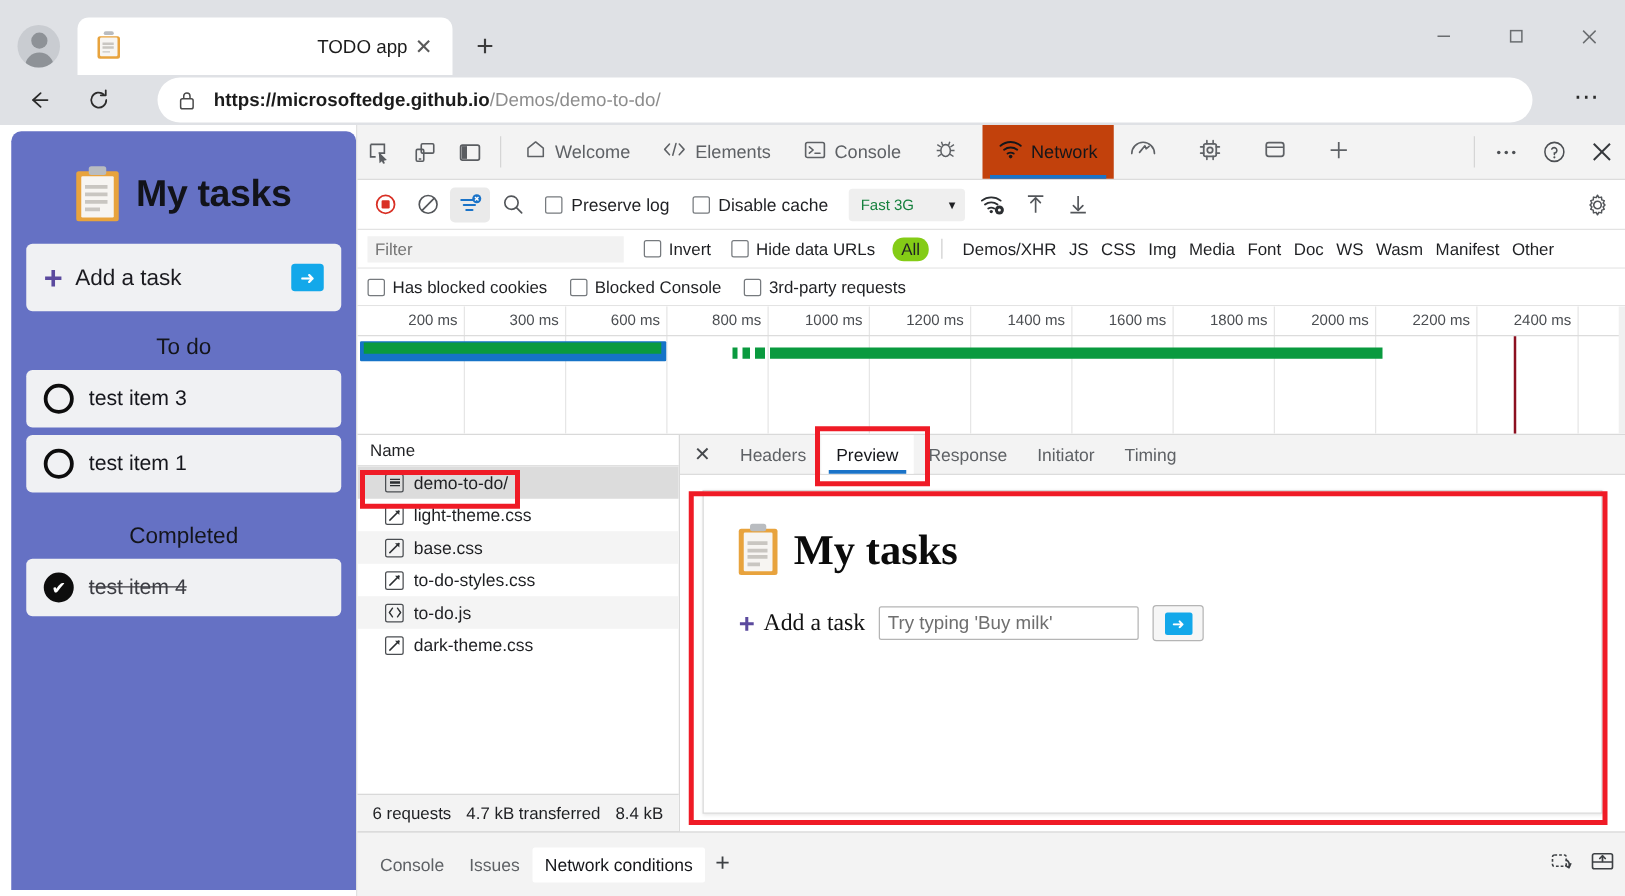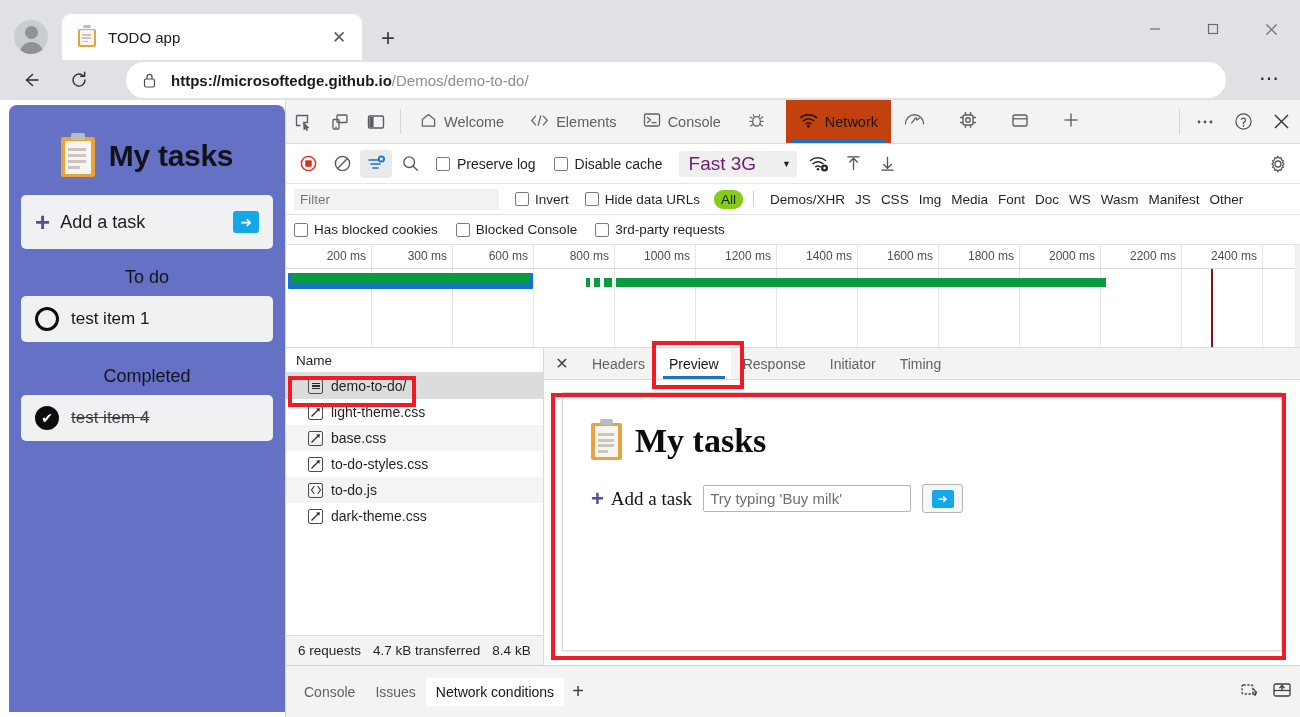--- a/index.html
+++ b/index.html
@@ -50,21 +50,21 @@
   }
   .clipboard .clip {
     position: absolute; left: 30%; top: -2px; width: 40%; height: 16%;
     background: #b9bcc0; border-radius: 2px;
   }
   .clipboard .line {
     position: absolute; left: 22%; width: 52%; height: 7%; background: #c9c6c1;
   }
   .tab .tab-title {
     font-size: 15px; color: #1b1b1b; flex: 1 1 auto;
-    white-space: nowrap; overflow: hidden; text-overflow: ellipsis;
+    white-space: nowrap; overflow: hidden; text-overflow: ellipsis; text-align: right;
   }
   .tab .tab-close {
     width: 26px; height: 26px; display: flex; align-items: center; justify-content: center;
     font-size: 17px; color: #5a5a5a; border-radius: 4px;
   }
   .newtab {
     position: absolute; left: 372px; top: 22px; width: 32px; height: 32px;
     display: flex; align-items: center; justify-content: center;
     font-size: 24px; color: #3b3b3b; font-weight: 300;
   }
@@ -176,21 +176,21 @@
   .tb-btn.pressed { background: #eaeaea; }
   .tb-check { display: flex; align-items: center; gap: 7px; font-size: 14px; color: #1f2023; padding: 0 8px; }
   .cbox {
     width: 14px; height: 14px; border: 1.5px solid #767a7e; border-radius: 2px; background: #fff;
     flex: 0 0 auto;
   }
   .throttle {
     display: flex; align-items: center; background: #efefef; border-radius: 3px;
     height: 26px; padding: 0 6px 0 10px; margin-left: 6px; gap: 26px;
   }
-  .throttle .val { font-size: 19px; color: #701a75; }
+  .throttle .val { font-size: 12px; color: #15803d; }
   .throttle .caret { font-size: 9px; color: #1f2023; }
 
   .dt-filterbar {
     height: 31px; border-bottom: 1px solid #e3e3e3; display: flex; align-items: center;
     gap: 0; flex: 0 0 auto; background: #fff;
   }
   .filter-input {
     width: 205px; height: 21px; margin-left: 8px; background: #f2f2f2; border: none;
     font-size: 13.5px; color: #6e7276; padding: 0 6px; font-family: inherit;
   }
@@ -407,20 +407,24 @@
         <h1>My tasks</h1>
       </div>
 
       <div class="add-task">
         <span class="plus">+</span>
         <span class="label">Add a task</span>
         <span class="go">➜</span>
       </div>
 
       <div class="section-title">To do</div>
+      <div class="task-row">
+        <span class="circle"></span>
+        <span class="t-label">test item 3</span>
+      </div>
       <div class="task-row">
         <span class="circle"></span>
         <span class="t-label">test item 1</span>
       </div>
 
       <div class="section-title">Completed</div>
       <div class="task-row">
         <span class="circle done">✔</span>
         <span class="t-label struck">test item 4</span>
       </div>

